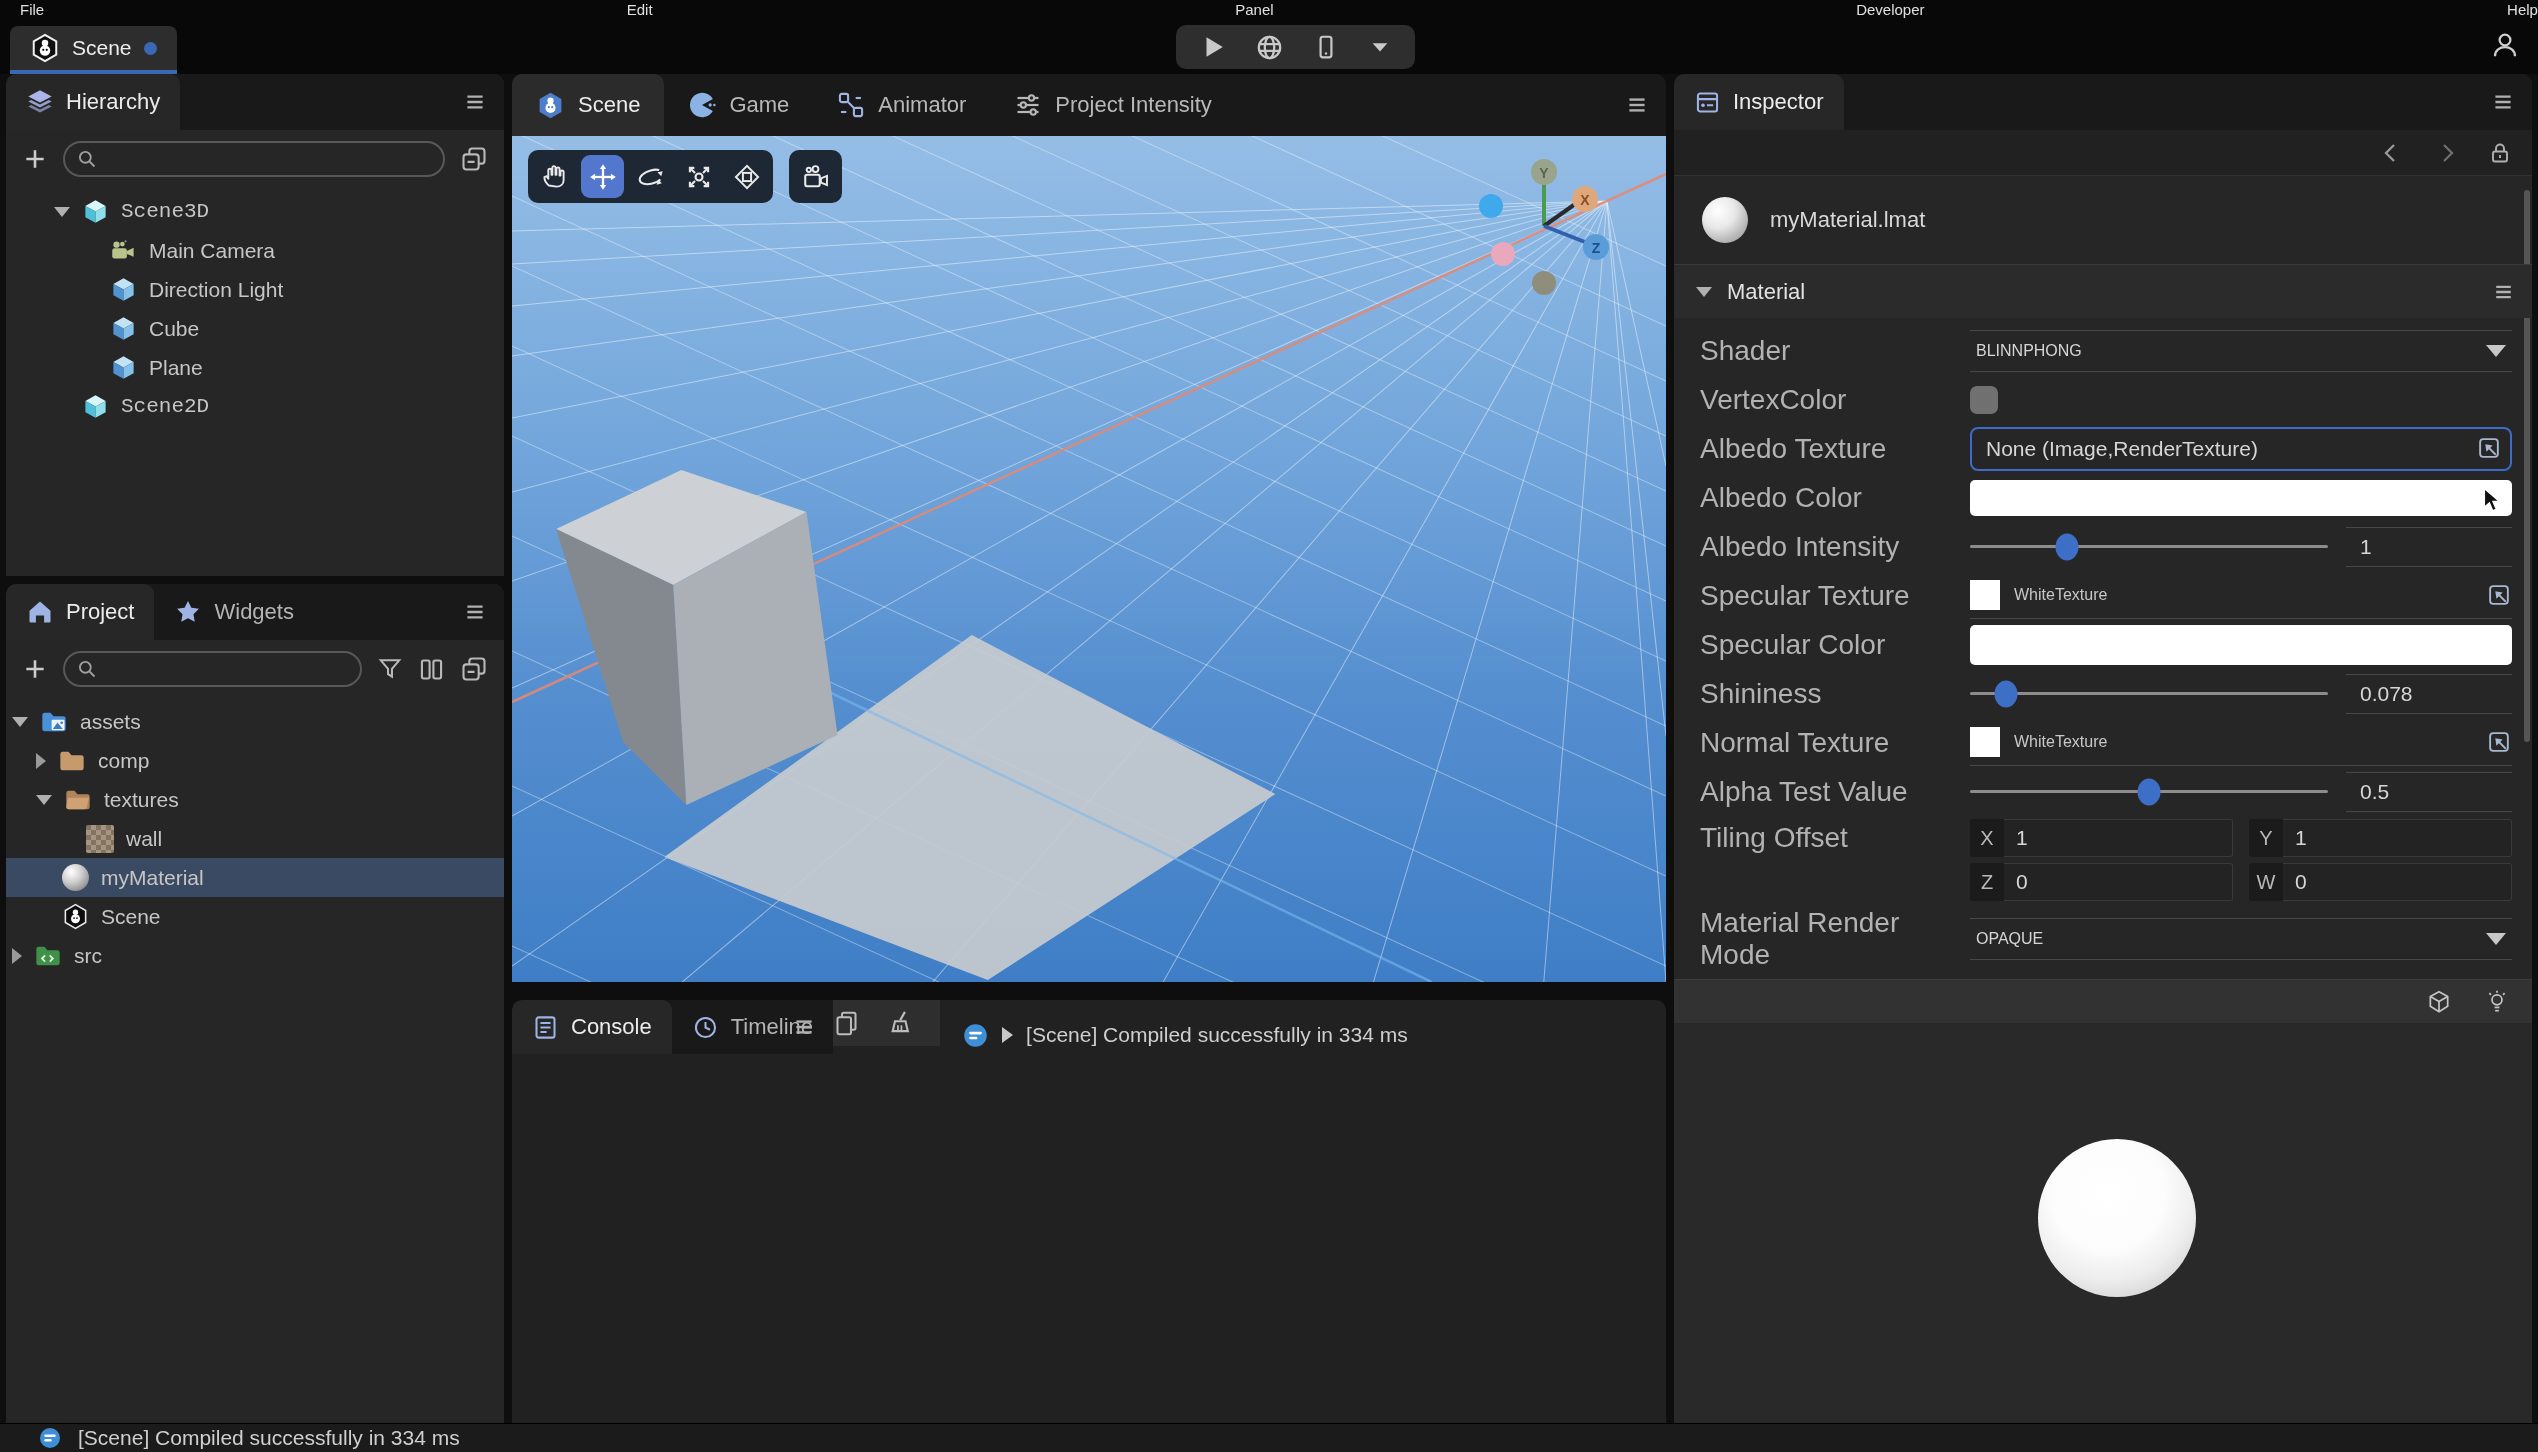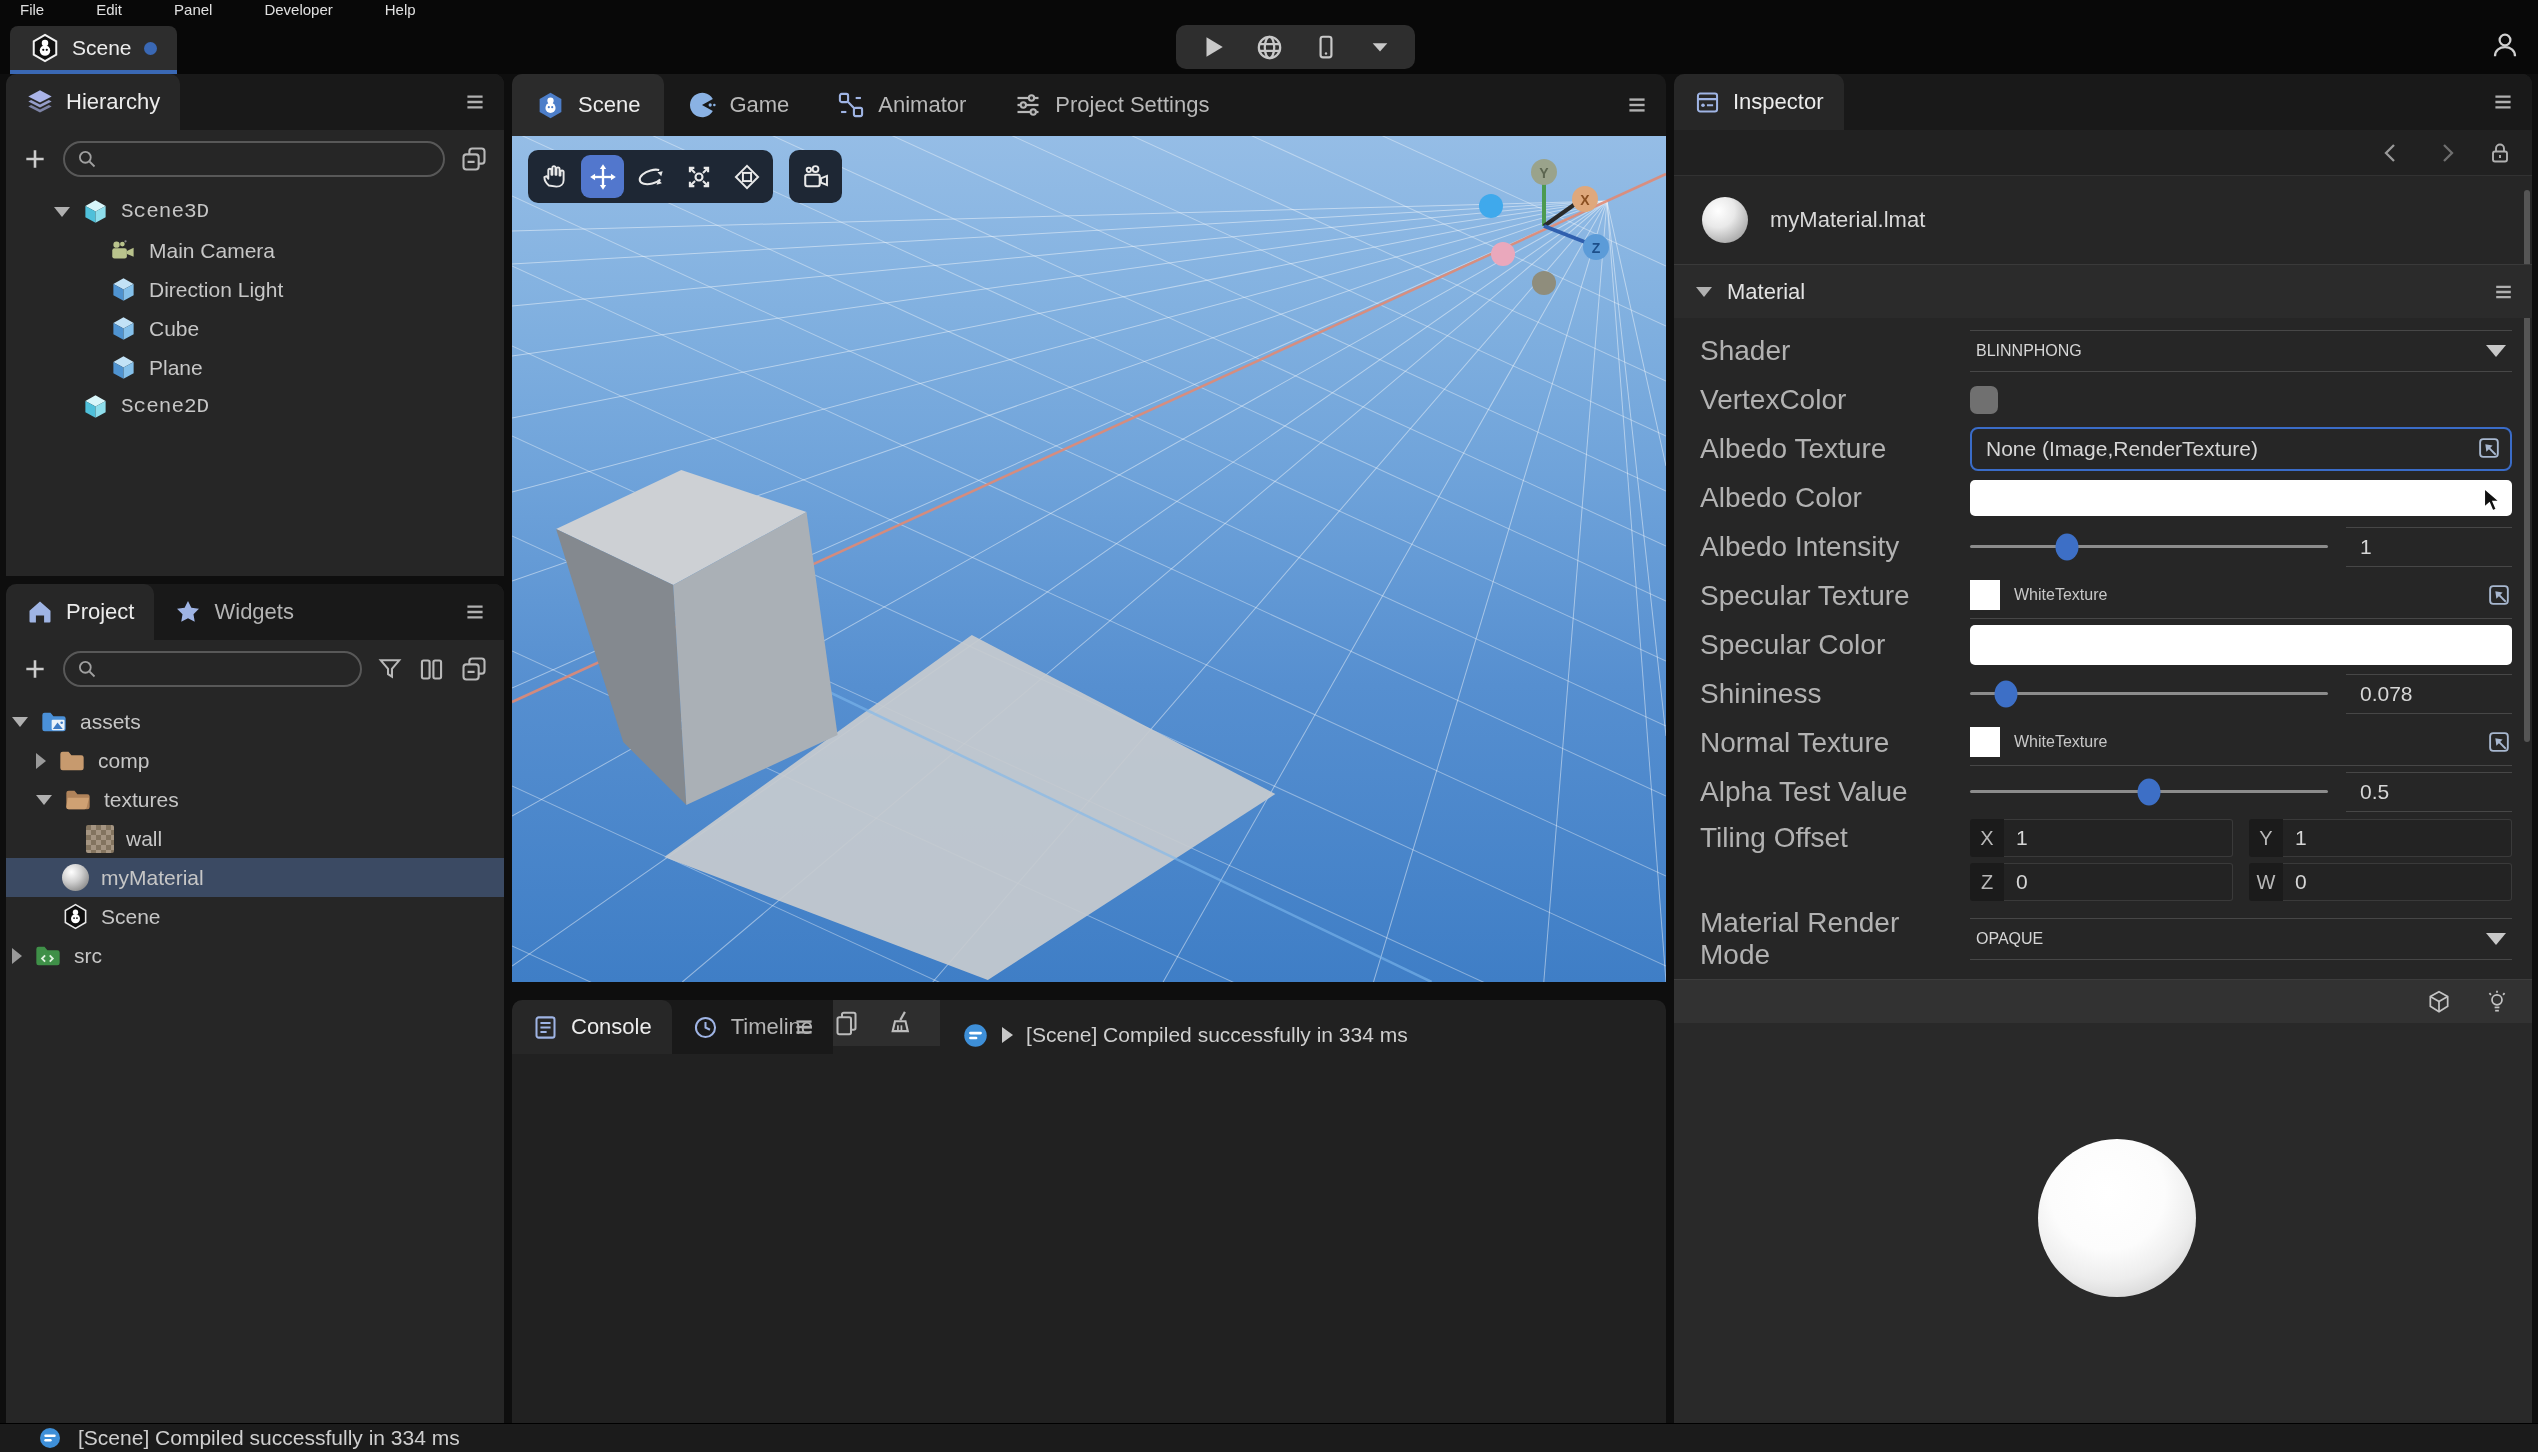--- a/index.html
+++ b/index.html
@@ -2,21 +2,21 @@
 <html><head>
 <meta charset="utf-8">
 <style>
   * { box-sizing: border-box; margin: 0; padding: 0; }
   html,body { width:2538px; height:1452px; background:#0e0e0e; overflow:hidden;
     font-family:"Liberation Sans", sans-serif; color:#c8c8c8; }
   #app { position:absolute; inset:0; }
 
   
   .menubar { height:18px; background:#080808; display:flex; align-items:center;
-    gap:52px; padding-left:20px; font-size:15px; color:#e0e0e0; }
+    gap:52px; padding-left:20px; font-size:15px; color:#e0e0e0;justify-content:space-between; }
   .menubar span { cursor:default; }
   .tabstrip { height:56px; background:#080808; position:relative;
     display:flex; align-items:flex-end; }
   .window-tab { margin-left:10px; height:48px; background:#2d2d2d;
     border-radius:8px 8px 0 0; border-bottom:4px solid #3a68b4;
     display:flex; align-items:center; gap:12px; padding:0 20px; }
   .window-tab .lbl { font-size:21px; color:#ececec; }
   .dot { width:13px; height:13px; border-radius:50%; background:#3a68b4; }
   .run-pill { position:absolute; left:1176px; top:7px; height:44px; background:#2e2e2e;
     border-radius:10px; display:flex; align-items:center; gap:30px; padding:0 24px; }
@@ -430,21 +430,21 @@
         </div>
         <div class="ctab">
           <svg width="28" height="28" viewBox="0 0 24 24">
             <line x1="3" y1="6" x2="21" y2="6" stroke="#b8b8b8" stroke-width="1.9"></line>
             <line x1="3" y1="12" x2="21" y2="12" stroke="#b8b8b8" stroke-width="1.9"></line>
             <line x1="3" y1="18" x2="21" y2="18" stroke="#b8b8b8" stroke-width="1.9"></line>
             <circle cx="15" cy="6" r="2.3" fill="#2b2b2b" stroke="#b8b8b8" stroke-width="1.7"></circle>
             <circle cx="8" cy="12" r="2.3" fill="#2b2b2b" stroke="#b8b8b8" stroke-width="1.7"></circle>
             <circle cx="16.5" cy="18" r="2.3" fill="#2b2b2b" stroke="#b8b8b8" stroke-width="1.7"></circle>
           </svg>
-          <span>Project Settings</span>
+          <span>Project Intensity</span>
         </div>
         <svg class="header-menu" width="26" height="26" viewBox="0 0 24 24">
           <line x1="5" y1="7" x2="19" y2="7" stroke="#b0b0b0" stroke-width="2.2"></line>
           <line x1="5" y1="12" x2="19" y2="12" stroke="#b0b0b0" stroke-width="2.2"></line>
           <line x1="5" y1="17" x2="19" y2="17" stroke="#b0b0b0" stroke-width="2.2"></line>
         </svg>
       </div>
 
       <div class="viewport">
         <svg class="scene-svg" width="100%" height="100%" viewBox="0 0 1152 846" preserveAspectRatio="none">

